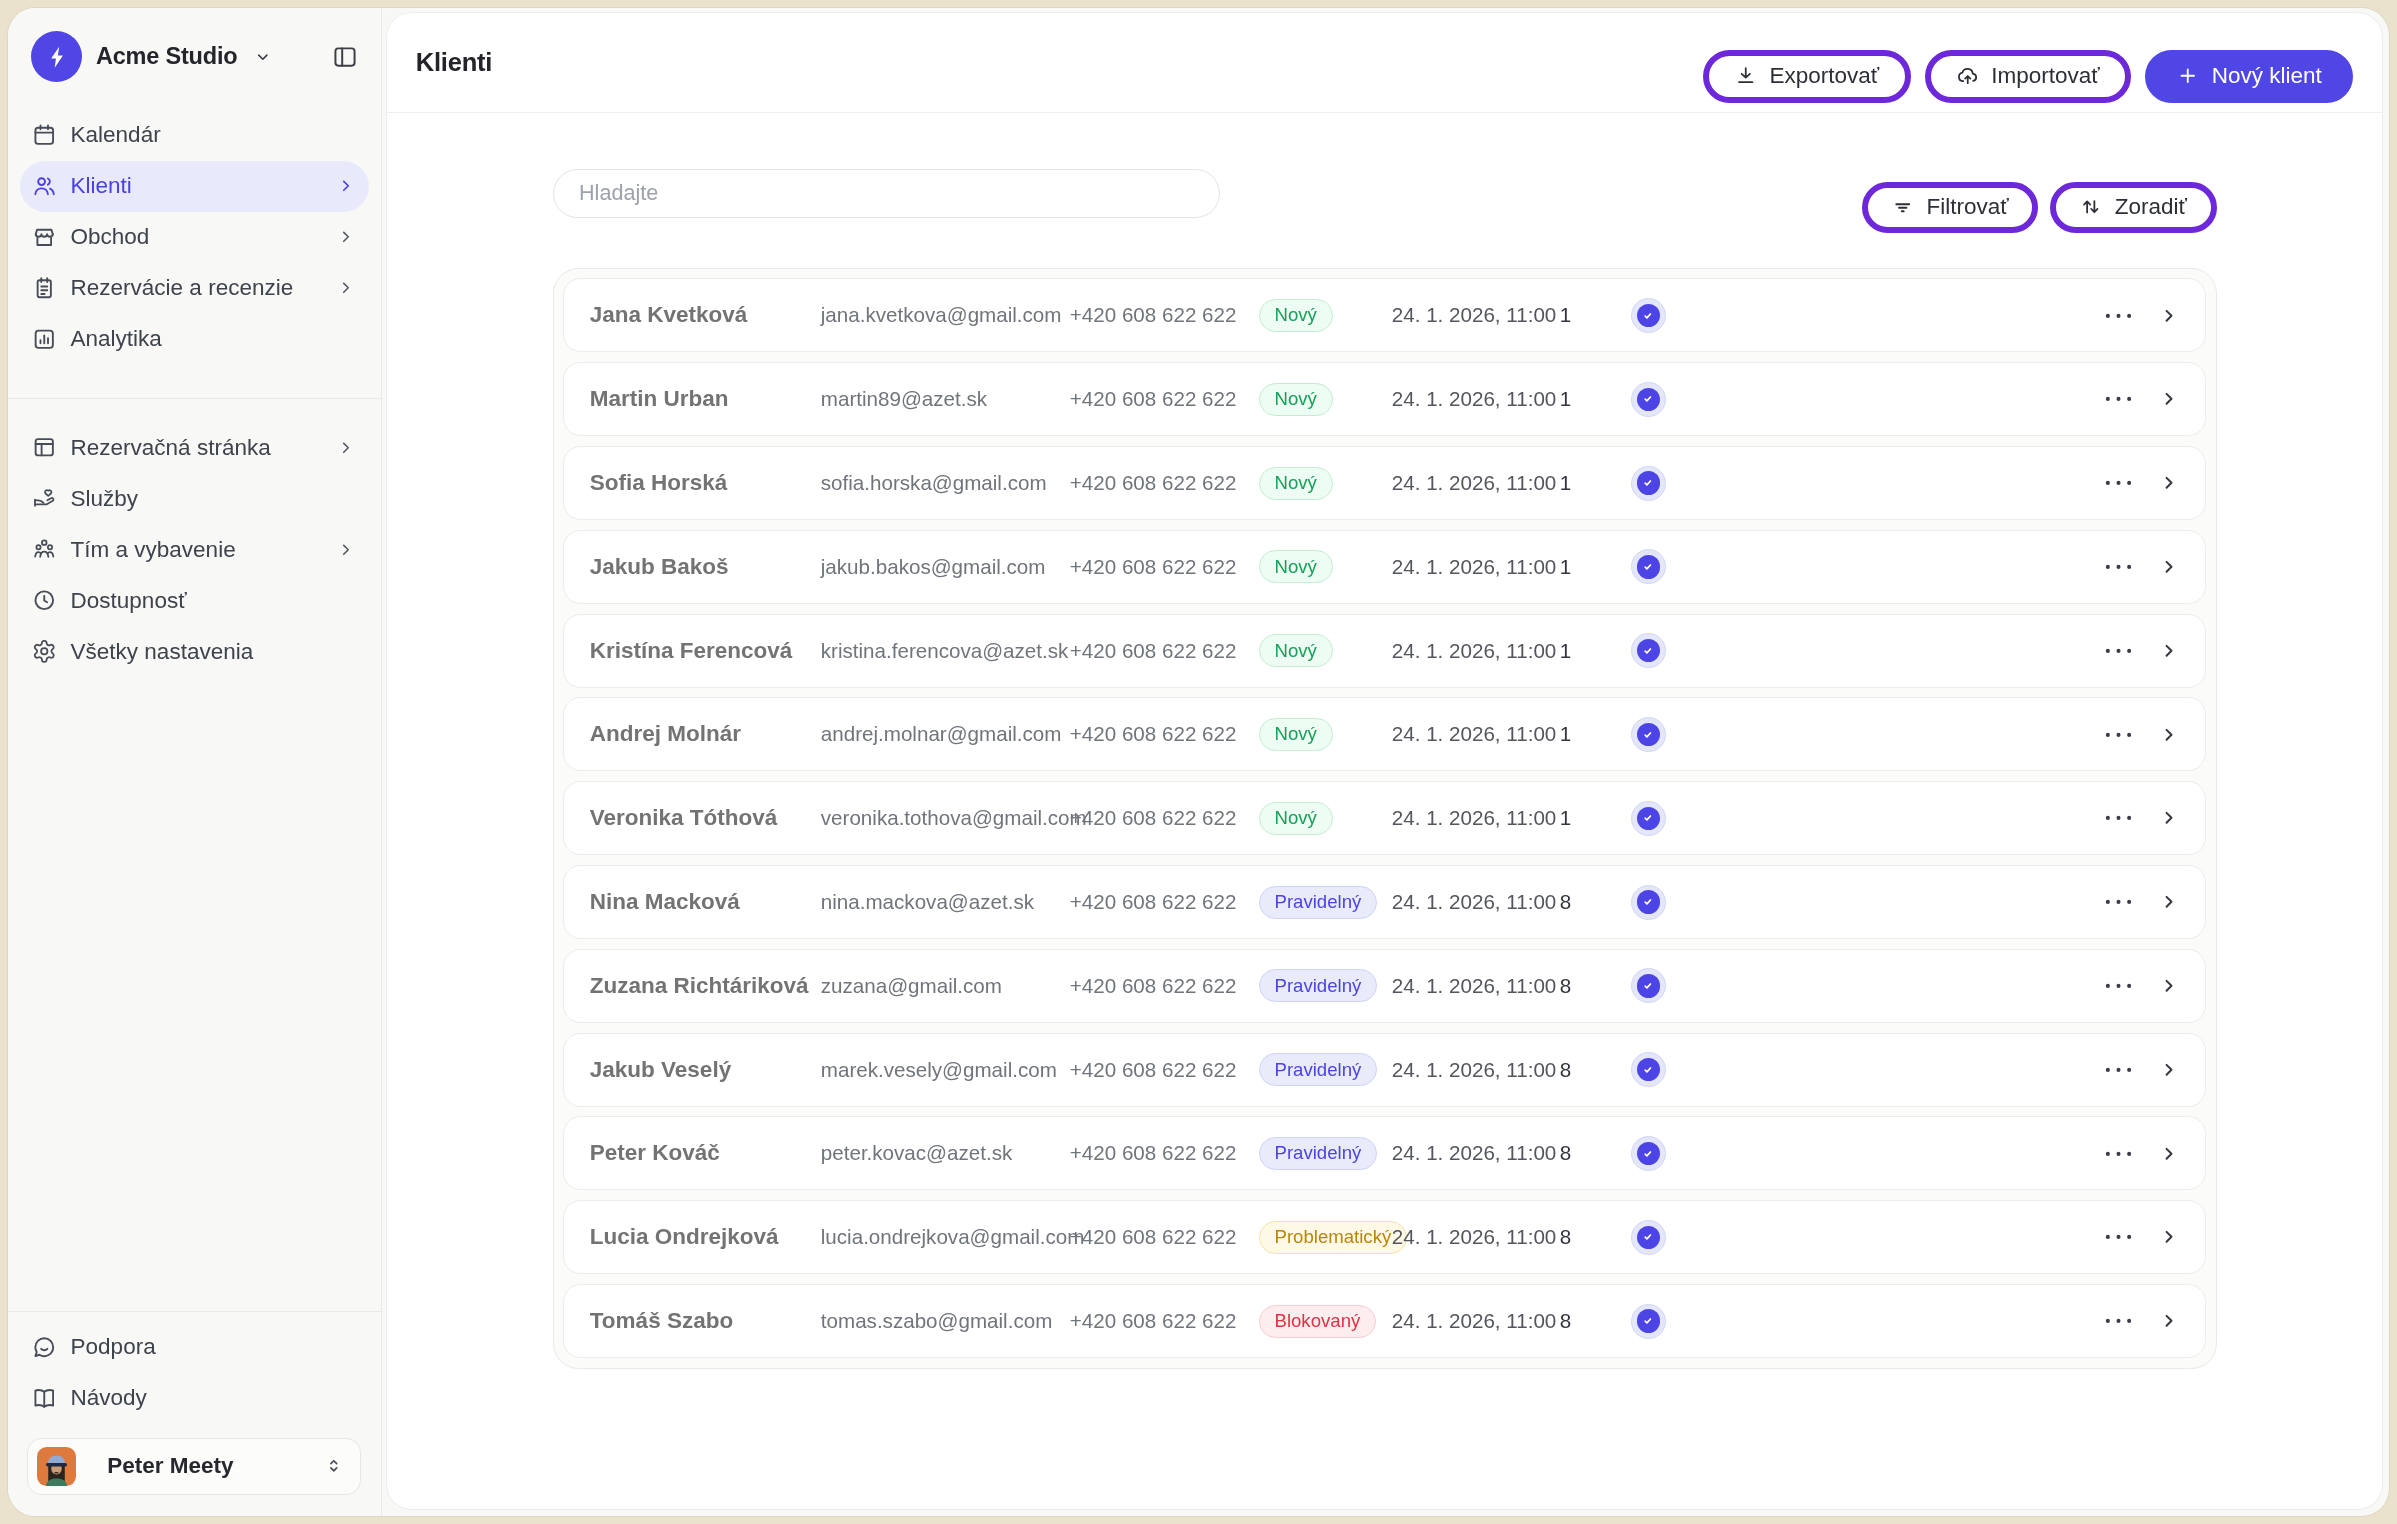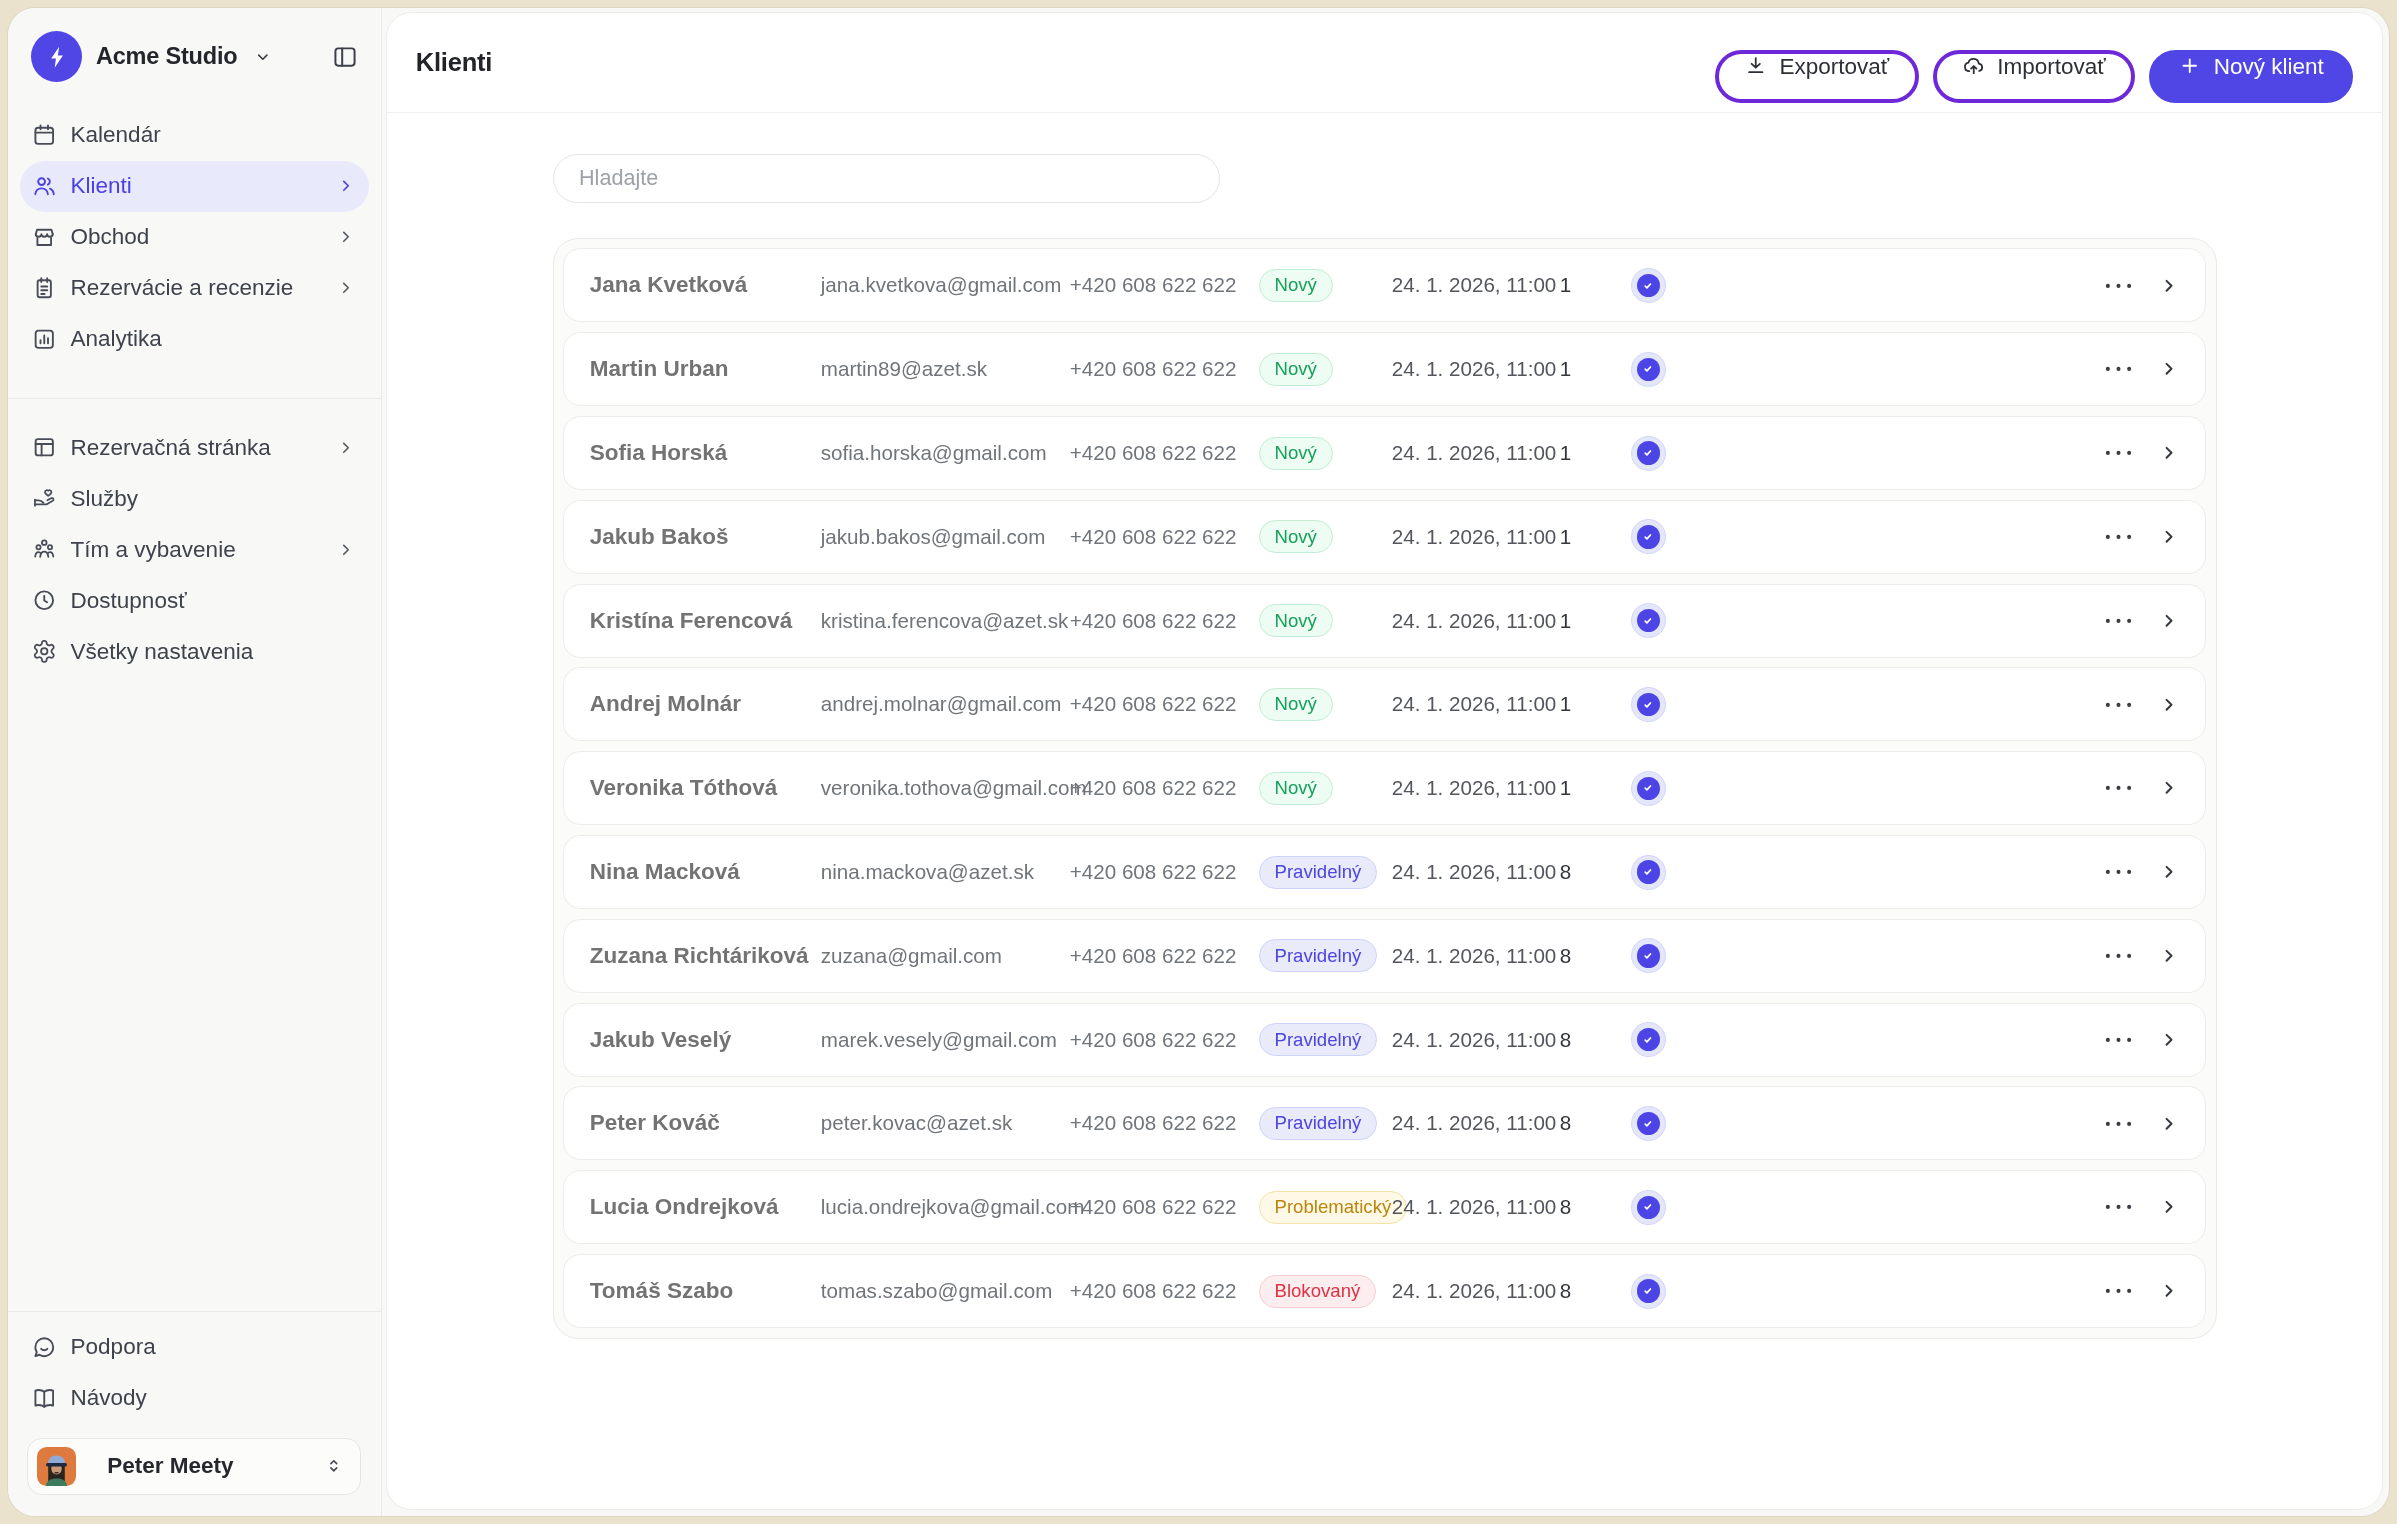--- a/index.html
+++ b/index.html
@@ -87,23 +87,23 @@
   .card-header {
     height:100px; flex:0 0 100px;
     display:flex; align-items:center;
     padding:0 29px;
     border-bottom:1px solid #EFEFED;
   }
   .page-title { font-size:25.5px; font-weight:600; color:#232429; letter-spacing:-0.2px; }
   .header-actions { margin-left:auto; display:flex; align-items:center; gap:13.7px; }
   .btn {
     height:53px; border-radius:26.5px;
-    display:inline-flex; align-items:flex-start; gap:11.8px;
+    display:inline-flex; align-items:center; gap:11.8px;
     padding:0 25.5px;
-    background:#FFFFFF; border:4px solid #6d28d9;
+    background:#FFFFFF; border:6px solid #6d28d9;
     font-size:22.5px; font-weight:500; color:#2C2F36;
     cursor:pointer; font-family:inherit; white-space:nowrap;margin-top:28px;
   }
   .btn .bicon { display:flex; color:#2C2F36; }
   .btn.primary { background:#4F46E5; border-color:#4F46E5; color:#FFFFFF; }
   .btn.primary .bicon { color:#FFFFFF; }
 
   .content { width:1664px; margin:0 auto; }
 
   .toolbar { margin-top:41px; display:flex; align-items:center; }
@@ -405,20 +405,39 @@
                 </svg>
               </span>
             <span>Nový klient</span>
           </button>
         </div>
       </div>
 
       <div class="content">
         <div class="toolbar">
           <input class="search-input" type="text" placeholder="Hladajte" style="">
+          <div class="toolbar-right">
+            <button class="btn small">
+              <span class="bicon">
+                  <svg width="23.5" height="23.5" viewBox="0 0 24 24" fill="none" stroke="currentColor" stroke-width="1.9" stroke-linecap="round">
+                    <path d="M5.4 9.4h13.2M8.2 13h7.6M11 16.6h2"></path>
+                  </svg>
+                </span>
+              <span>Filtrovať</span>
+            </button>
+            <button class="btn small">
+              <span class="bicon">
+                  <svg width="23.5" height="23.5" viewBox="0 0 24 24" fill="none" stroke="currentColor" stroke-width="1.8" stroke-linecap="round" stroke-linejoin="round">
+                    <path d="M8.3 17.8V6.6M5.1 9.8l3.2-3.2 3.2 3.2"></path>
+                    <path d="M15.7 6.2v11.2M12.5 14.2l3.2 3.2 3.2-3.2"></path>
+                  </svg>
+                </span>
+              <span>Zoradiť</span>
+            </button>
+          </div>
         </div>
 
         <div class="table-wrap">
 
             <div class="row">
               <div class="c-name">Jana Kvetková</div>
               <div class="c-email">jana.kvetkova@gmail.com</div>
               <div class="c-phone">+420 608 622 622</div>
               <div><span class="badge" style="background: rgb(237, 253, 243); border-color: rgb(194, 237, 211); color: rgb(22, 160, 90);">Nový</span></div>
               <div class="c-date">24. 1. 2026, 11:00</div>

